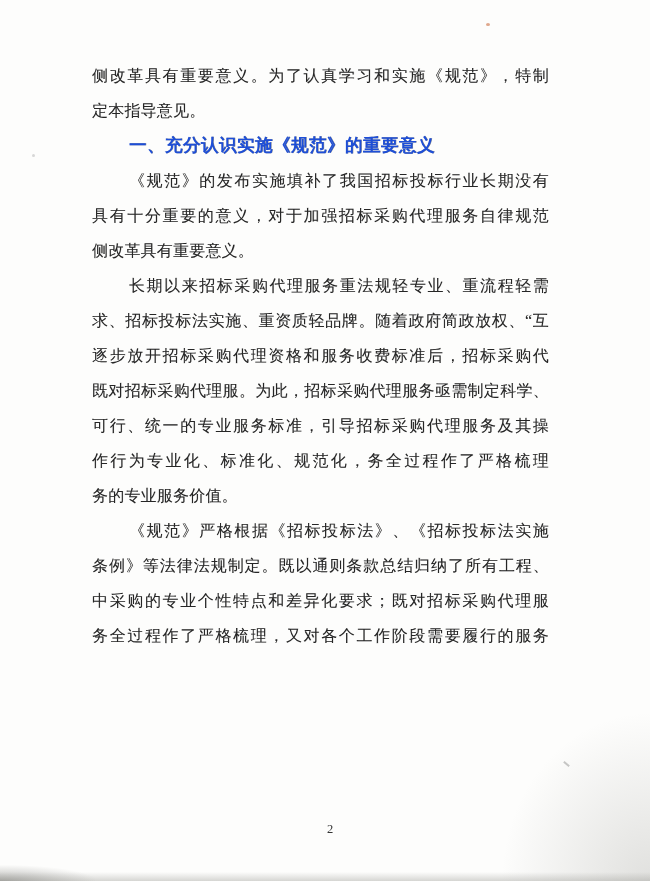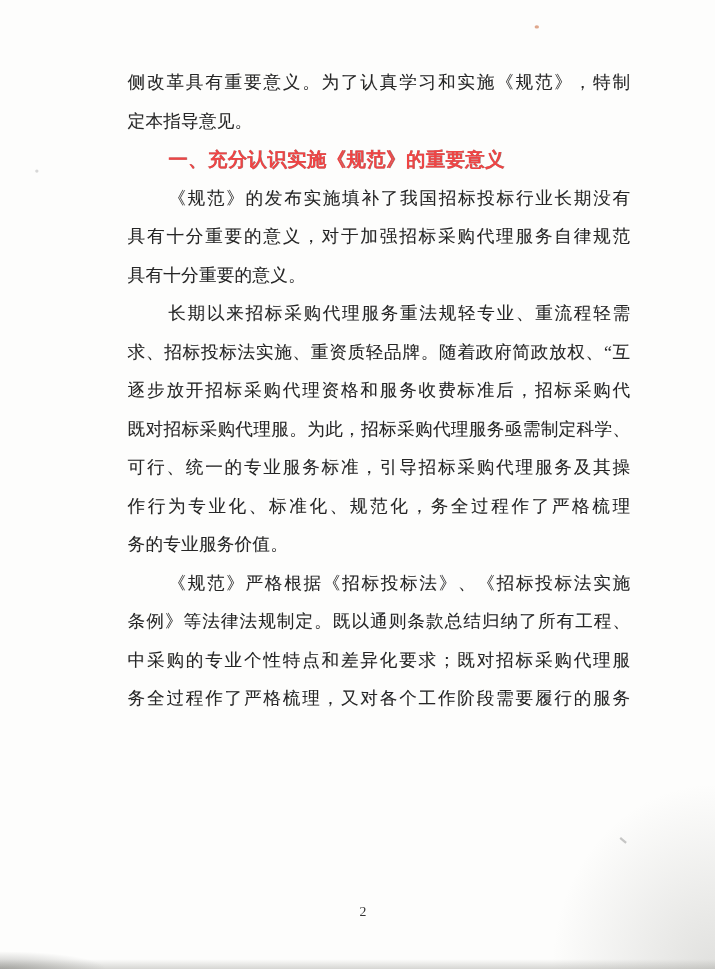--- a/index.html
+++ b/index.html
@@ -10,21 +10,21 @@
   .page {
     position: relative;
     width: 650px;
     height: 881px;
     background: #fdfdfc;
     overflow: hidden;
     font-family: "Liberation Serif", "DejaVu Serif", serif;
   }
   .text-block {
     position: absolute;
-    left: 116px;
+    left: 92px;
     top: 58px;
     width: 457px;
   }
   .line {
     height: 35px;
     line-height: 35px;
     font-size: 16px;
     color: #262626;
     letter-spacing: 0.2px;
     text-shadow: 0.3px 0.3px 0 rgba(40,40,40,0.22);
@@ -37,21 +37,21 @@
     text-justify: inter-character;
     word-break: break-all;
   }
   .line.indent {
     padding-left: 37px;
   }
   .line.heading {
     font-family: "Liberation Sans", "DejaVu Sans", sans-serif;
     font-weight: bold;
     font-size: 17.5px;
-    color: #ef4444;
+    color: #1d4ed8;
     letter-spacing: 0.5px;
     text-shadow: 0.4px 0 0 rgba(0,0,0,0.45);
   }
   .page-number {
     position: absolute;
     top: 822px;
     left: 0;
     width: 100%;
     text-align: center;
     font-size: 12.5px;
@@ -105,21 +105,21 @@
 </head>
 <body>
 
 <div class="page">
   <div class="text-block">
       <div class="line fill">侧改革具有重要意义。为了认真学习和实施《规范》，特制</div>
       <div class="line">定本指导意见。</div>
       <div class="line heading indent">一、充分认识实施《规范》的重要意义</div>
       <div class="line indent fill">《规范》的发布实施填补了我国招标投标行业长期没有</div>
       <div class="line fill">具有十分重要的意义，对于加强招标采购代理服务自律规范</div>
-      <div class="line">具有十分重要的意义。</div>
+      <div class="line">侧改革具有重要意义。</div>
       <div class="line indent fill">长期以来招标采购代理服务重法规轻专业、重流程轻需</div>
       <div class="line fill">求、招标投标法实施、重资质轻品牌。随着政府简政放权、“互</div>
       <div class="line fill">逐步放开招标采购代理资格和服务收费标准后，招标采购代</div>
       <div class="line fill">既对招标采购代理服。为此，招标采购代理服务亟需制定科学、</div>
       <div class="line fill">可行、统一的专业服务标准，引导招标采购代理服务及其操</div>
       <div class="line fill">作行为专业化、标准化、规范化，务全过程作了严格梳理</div>
       <div class="line">务的专业服务价值。</div>
       <div class="line indent fill">《规范》严格根据《招标投标法》、《招标投标法实施</div>
       <div class="line fill">条例》等法律法规制定。既以通则条款总结归纳了所有工程、</div>
       <div class="line fill">中采购的专业个性特点和差异化要求；既对招标采购代理服</div>

